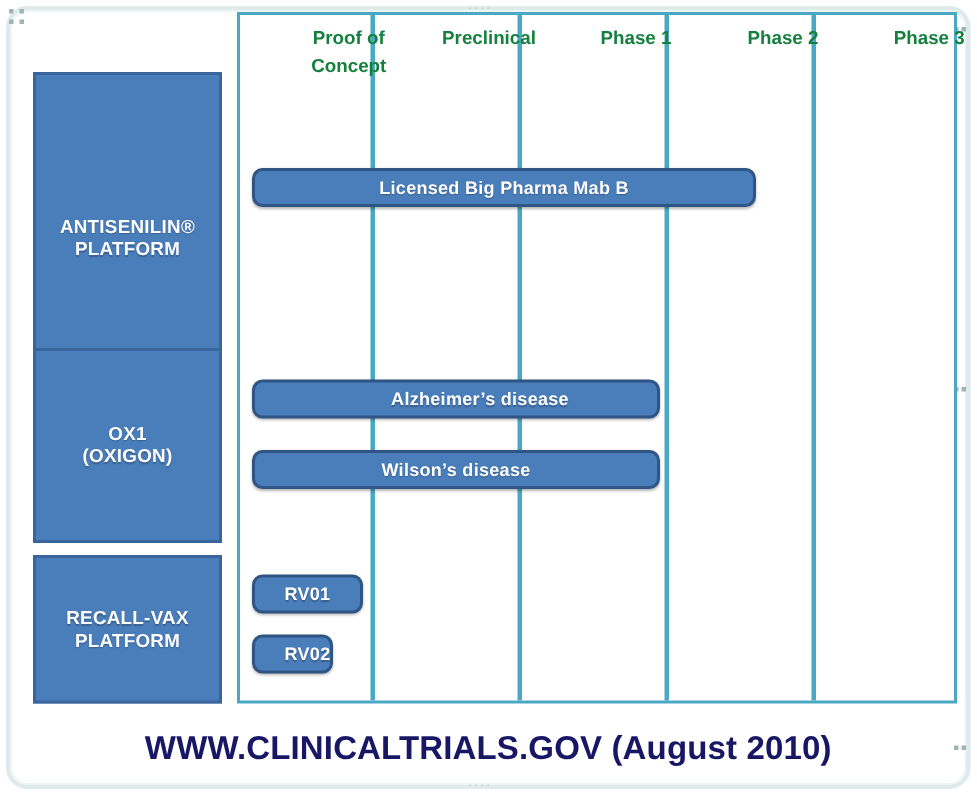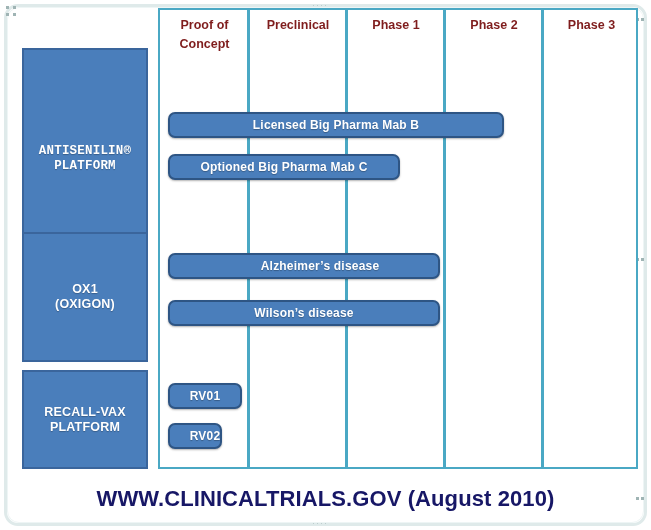--- a/index.html
+++ b/index.html
@@ -90,25 +90,26 @@
     position: absolute;
     top: 0;
     bottom: 0;
     width: 3px;
     background: #4aa8c4;
   }
   .col-head {
     position: absolute;
     top: 6px;
     text-align: center;
-    color: #7f1d1d;
+    color: #15803d;
     font-size: 12.5px;
     font-weight: bold;
     line-height: 19px;
     white-space: pre-line;
+    padding-left: 28px;
   }
 
   
   .bar {
     position: absolute;
     box-sizing: border-box;
     height: 26px;
     background: #4a7ebb;
     border: 2px solid #2e5584;
     border-radius: 7px;
@@ -167,21 +168,21 @@
     <i style="left:0;top:0;"></i>
       <i style="left:5px;top:0;"></i>
   </div>
   <div class="corner-dots" style="left:636px; top:497px;">
     <i style="left:0;top:0;"></i>
       <i style="left:5px;top:0;"></i>
   </div>
   <div class="dots-mark" style="left:312px; top:2px;">····</div>
   <div class="dots-mark" style="left:312px; top:520px;">····</div>
 
-  <div class="platform" style="left:22px; top:48px; width:126px; height:222px;font-family:Liberation Mono, monospace;">ANTISENILIN®
+  <div class="platform" style="left:22px; top:48px; width:126px; height:222px;">ANTISENILIN®
 PLATFORM</div>
 
   <div class="platform" style="left:22px; top:232px; width:126px; height:130px;">OX1
 (OXIGON)</div>
 
   <div class="platform" style="left:22px; top:370px; width:126px; height:99px;">RECALL-VAX
 PLATFORM</div>
 
   <div id="grid">
 
@@ -194,21 +195,20 @@
 Concept</div>
     <div class="col-head" style="left:89px;  width:98px;">Preclinical</div>
     <div class="col-head" style="left:187px; width:98px;">Phase 1</div>
     <div class="col-head" style="left:285px; width:98px;">Phase 2</div>
     <div class="col-head" style="left:383px; width:97px;">Phase 3</div>
   </div>
 
 
   <div class="bar" style="left:168px; top:112px; width:336px;">Licensed Big Pharma Mab  B</div>
 
-  <div class="bar" style="left:168px; top:154px; width:232px;">Optioned Big Pharma Mab  C</div>
 
 
   <div class="bar" style="left:168px; top:253px; width:272px;padding-left:32px;">Alzheimer’s disease</div>
 
   <div class="bar" style="left:168px; top:300px; width:272px;">Wilson’s disease</div>
 
   <div class="bar" style="left:168px; top:383px; width:74px;">RV01</div>
 
   <div class="bar" style="left:168px; top:423px; width:54px;padding-left:20px;">RV02</div>
 

